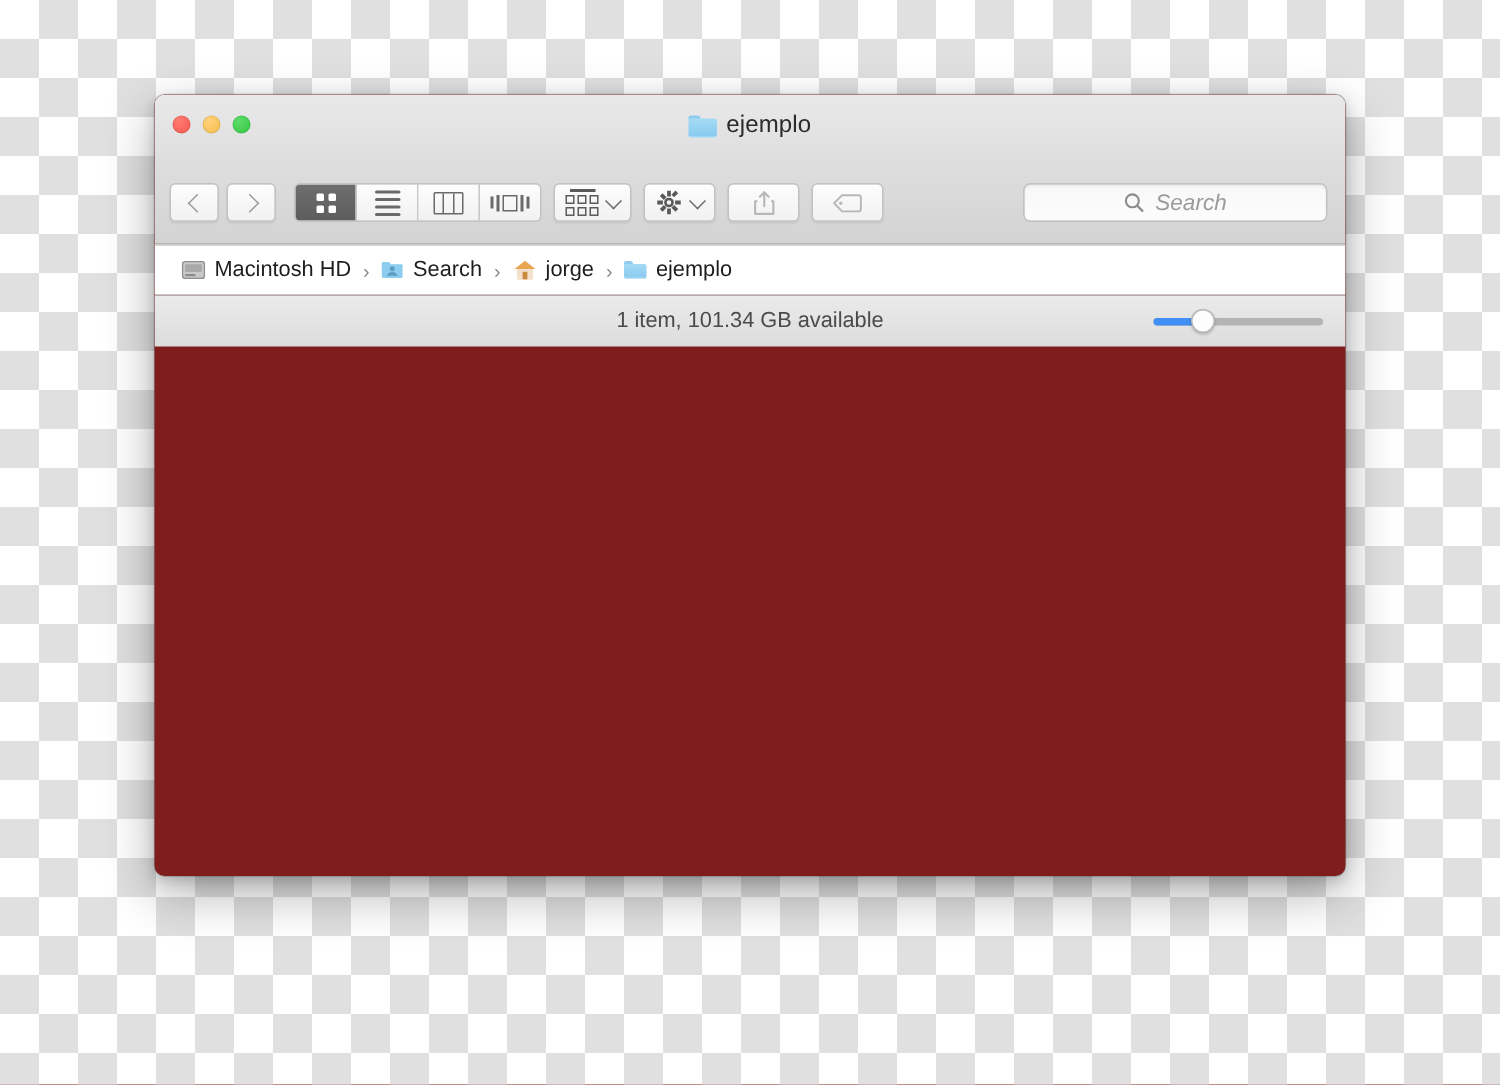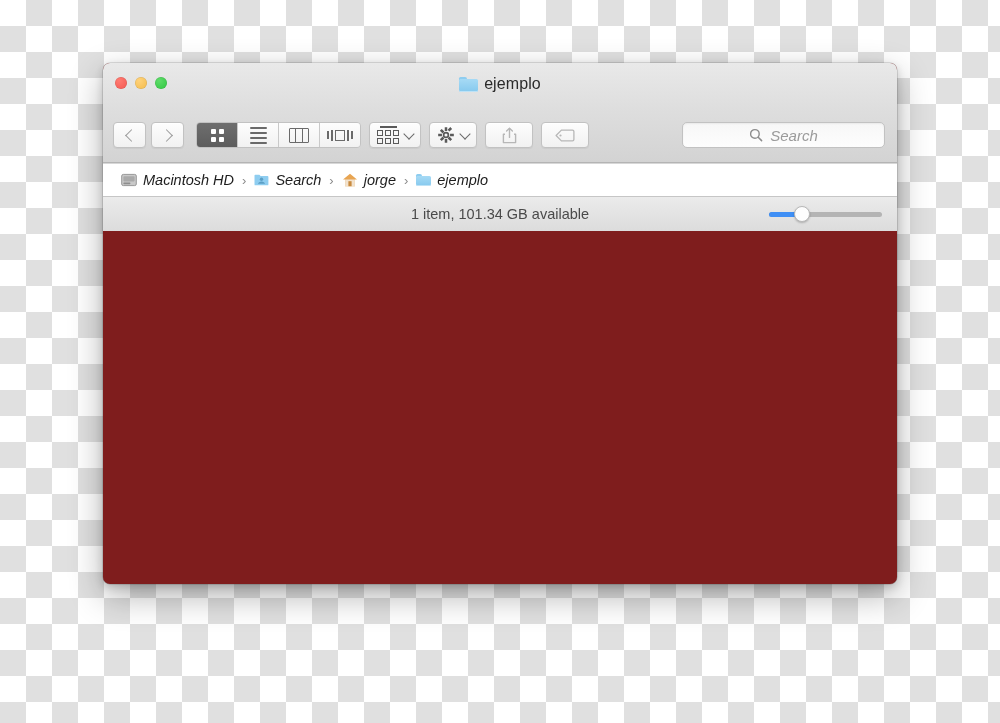--- a/index.html
+++ b/index.html
@@ -278,21 +278,20 @@
     padding-left: 18px;
     gap: 7px;
     flex: none;
     box-sizing: border-box;
   }
   .crumb {
     display: flex;
     align-items: center;
     gap: 6px;
     cursor: default;
-    font-style: italic;
   }
   .crumb span.lbl { font-size: 14.5px; color: #1d1d1d; }
   .sep {
     color: #8a8a8a;
     font-size: 13px;
     margin: 0 1px;
   }
   .g-disk { width: 16px; height: 14px; display: block; }
   .g-users { width: 15px; height: 12px; display: block; position: relative; }
   .g-home { width: 16px; height: 14px; display: block; }

